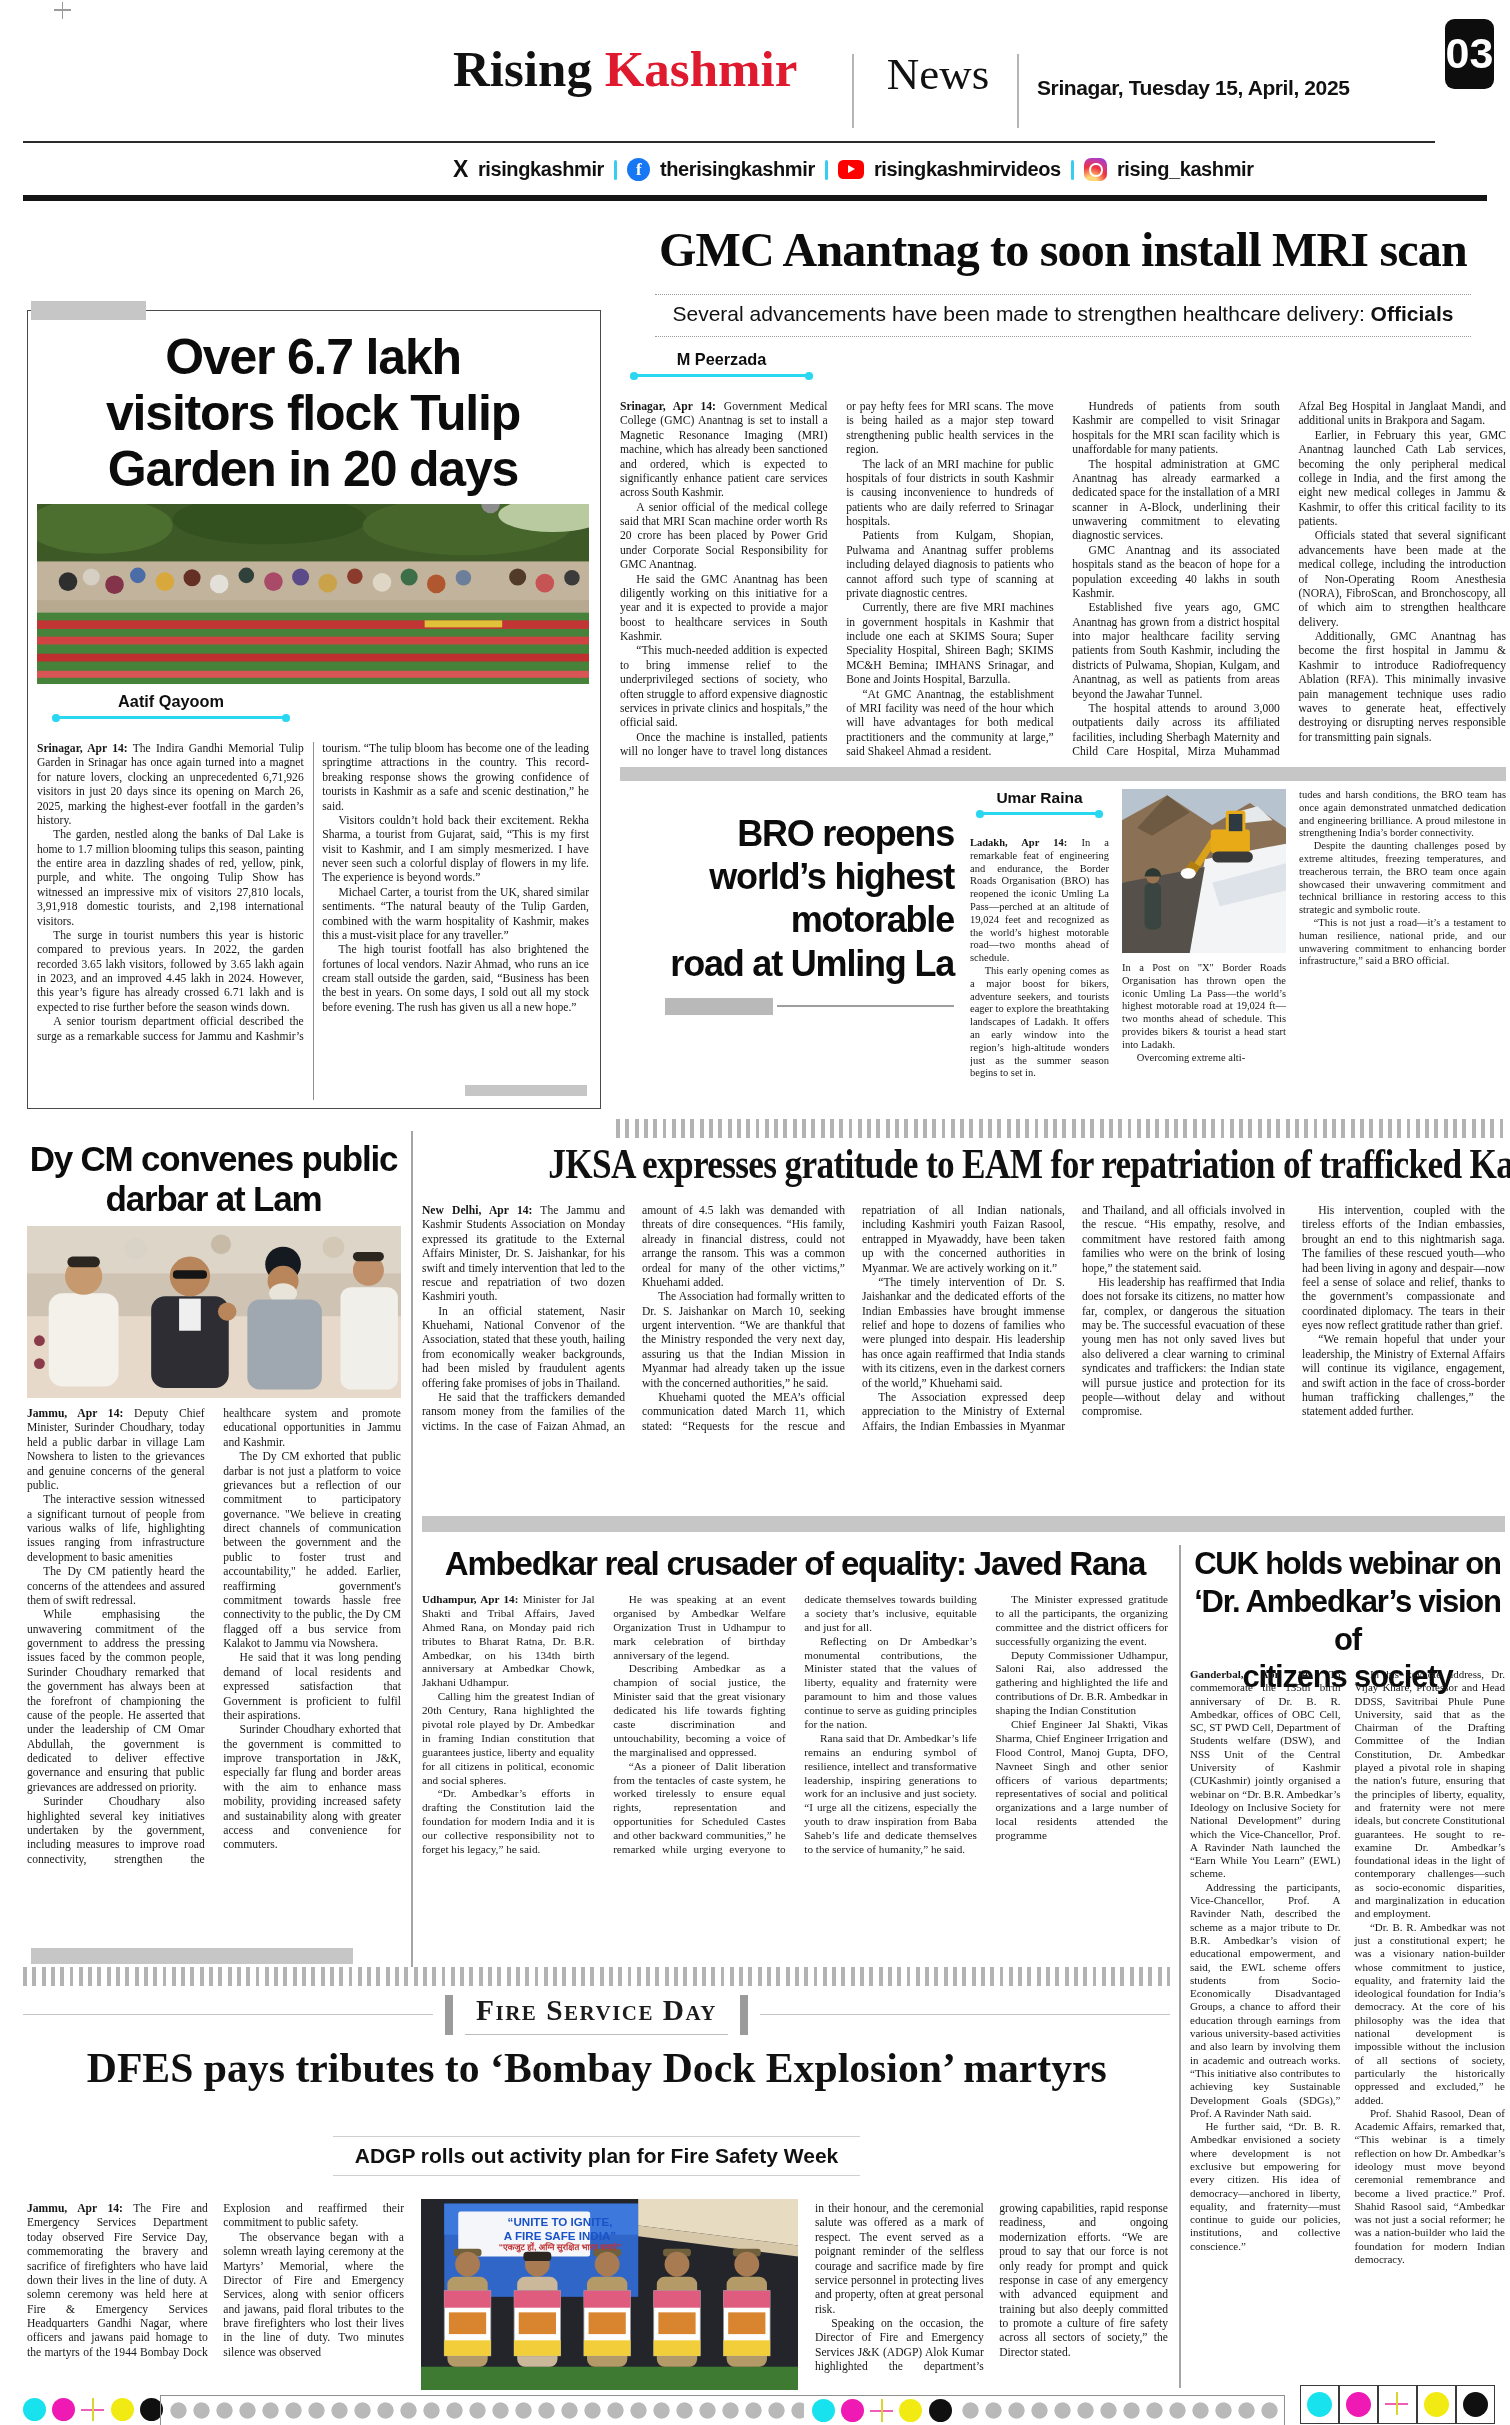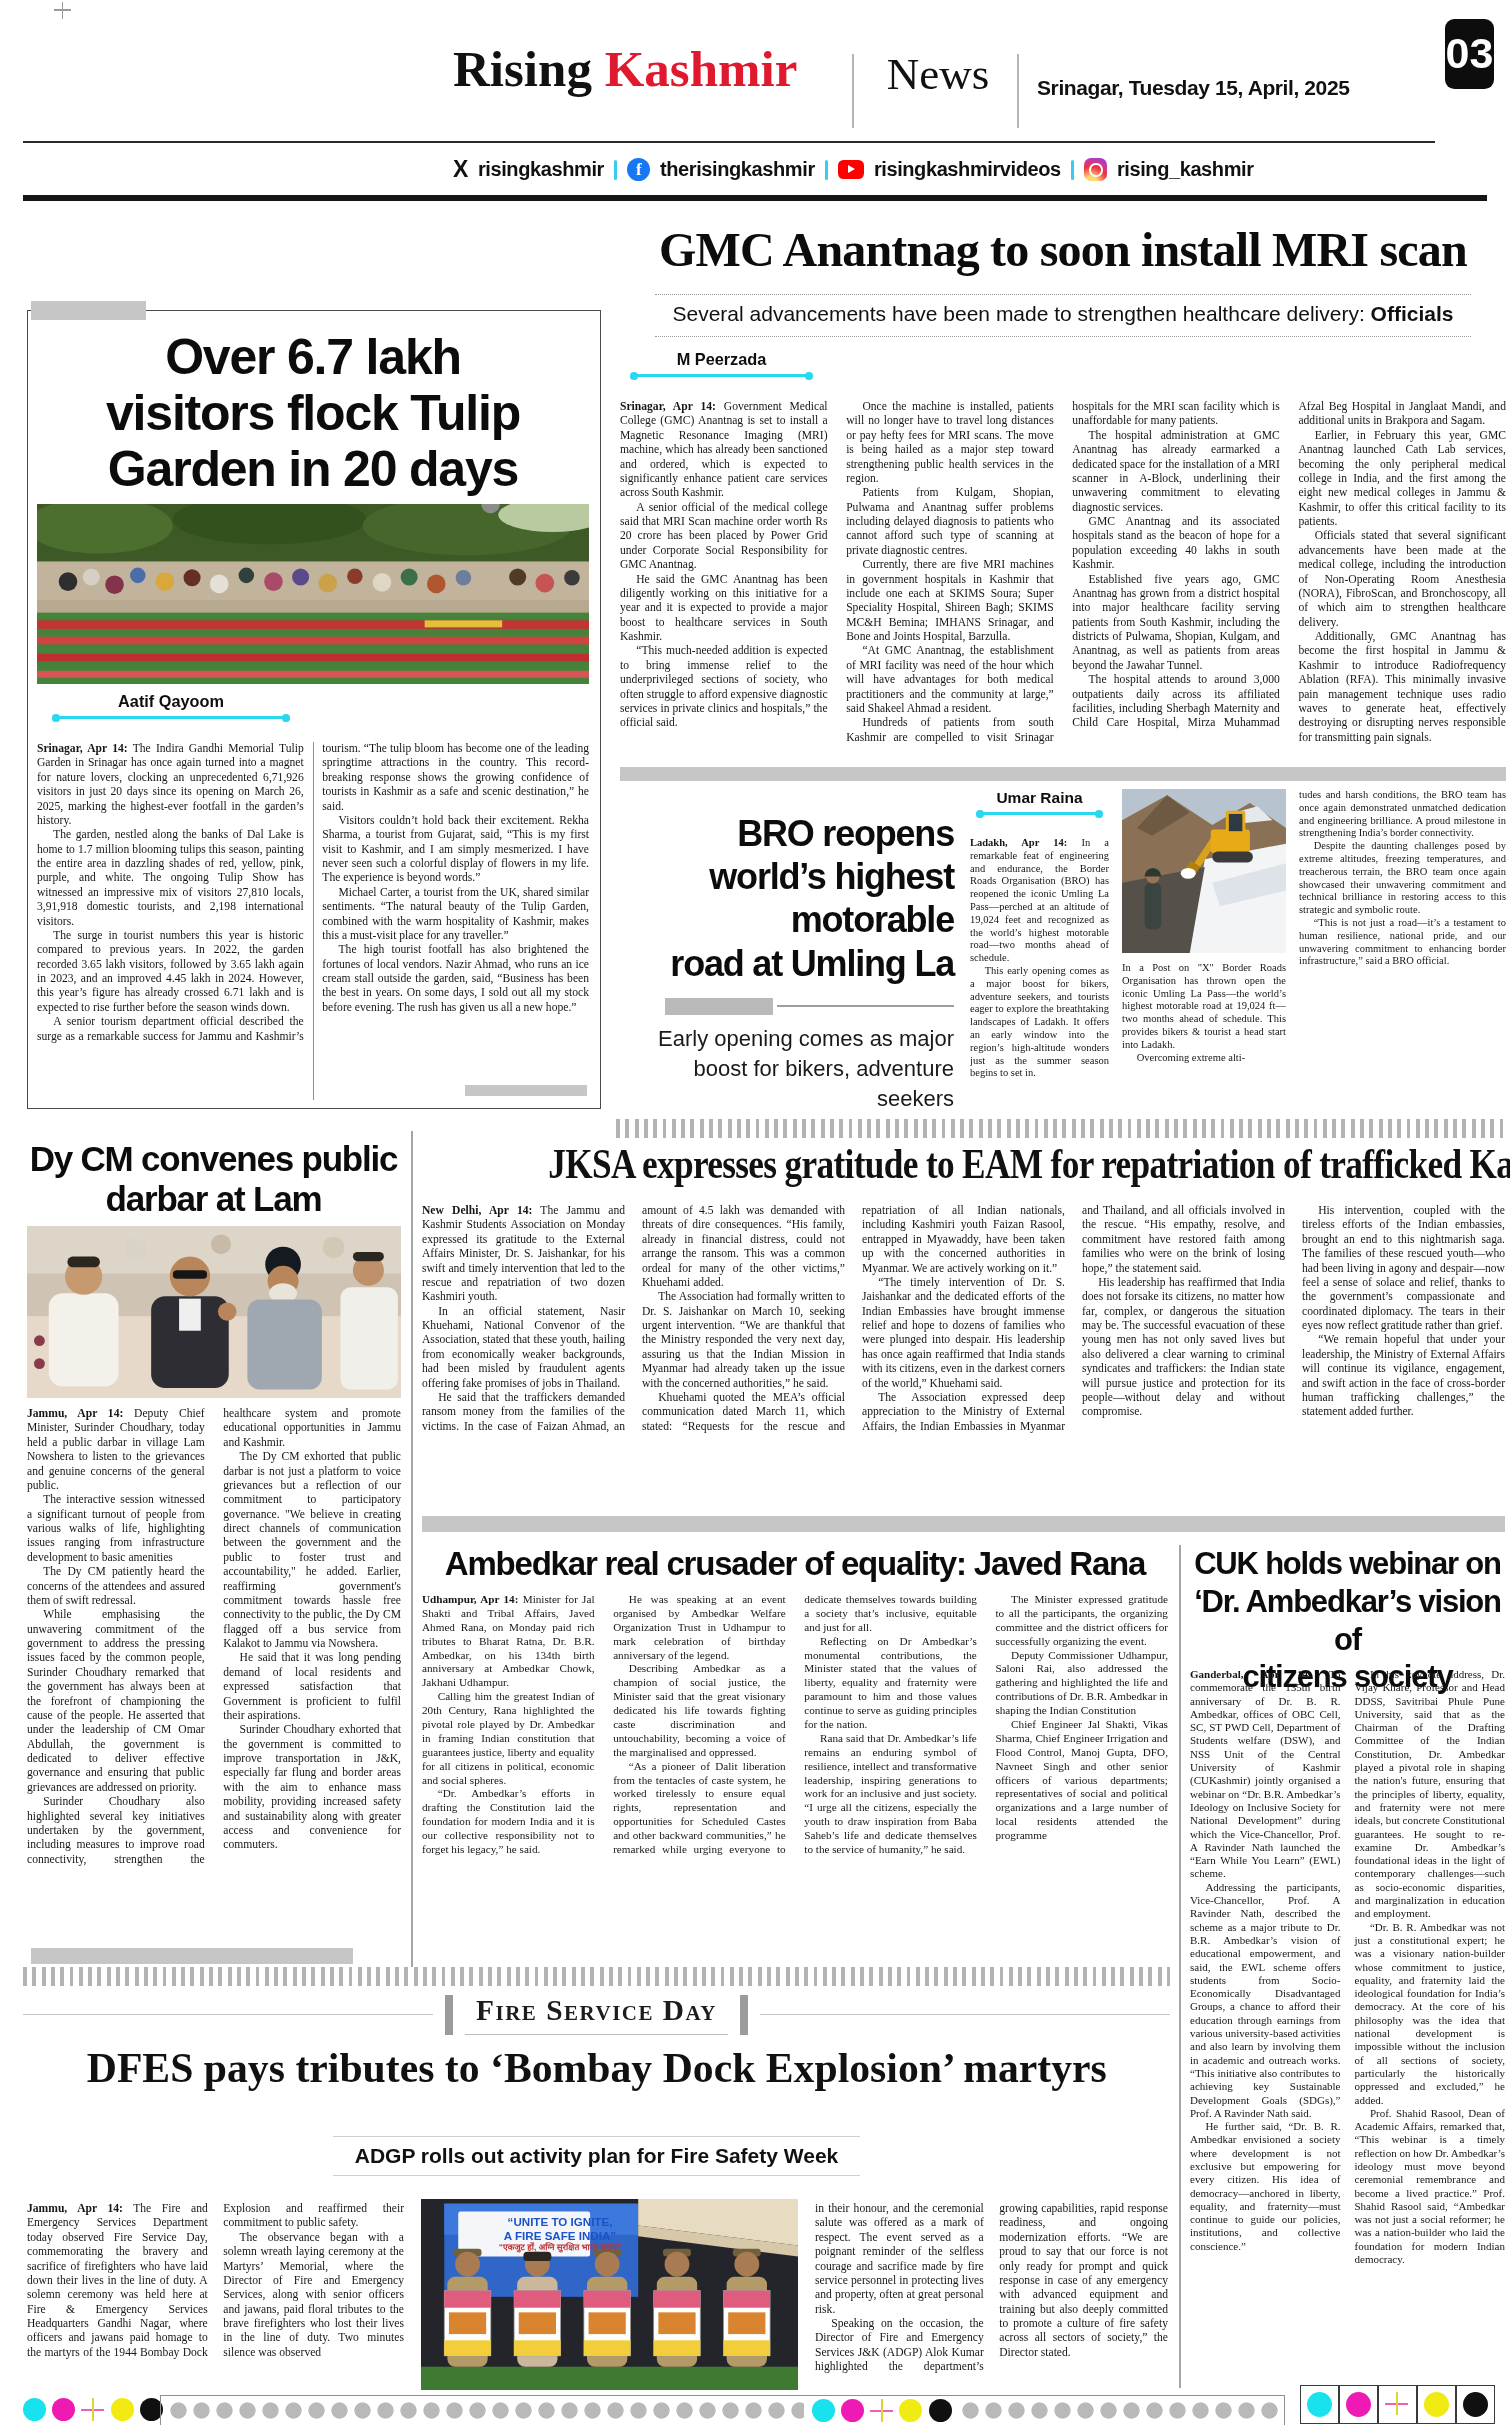--- a/index.html
+++ b/index.html
@@ -230,20 +230,21 @@
   <div class="abs g-by byline">
     <div>M Peerzada</div>
     <div class="bar"></div>
   </div>
   <div class="abs g-bd bd c4">
       <p><b>Srinagar, Apr 14:</b> Government Medical College (GMC) Anantnag is set to install a Magnetic Resonance Imaging (MRI) machine, which has already been sanctioned and ordered, which is expected to significantly enhance patient care services across South Kashmir.</p>
       <p>A senior official of the medical college said that MRI Scan machine order worth Rs 20 crore has been placed by Power Grid under Corporate Social Responsibility for GMC Anantnag.</p>
       <p>He said the GMC Anantnag has been diligently working on this initiative for a year and it is expected to provide a major boost to healthcare services in South Kashmir.</p>
       <p>“This much-needed addition is expected to bring immense relief to the underprivileged sections of society, who often struggle to afford expensive diagnostic services in private clinics and hospitals,” the official said.</p>
       <p>Once the machine is installed, patients will no longer have to travel long distances or pay hefty fees for MRI scans. The move is being hailed as a major step toward strengthening public health services in the region.</p>
+      <p>The lack of an MRI machine for public hospitals of four districts in south Kashmir is causing inconvenience to hundreds of patients who are daily referred to Srinagar hospitals.</p>
       <p>Patients from Kulgam, Shopian, Pulwama and Anantnag suffer problems including delayed diagnosis to patients who cannot afford such type of scanning at private diagnostic centres.</p>
       <p>Currently, there are five MRI machines in government hospitals in Kashmir that include one each at SKIMS Soura; Super Speciality Hospital, Shireen Bagh; SKIMS MC&amp;H Bemina; IMHANS Srinagar, and Bone and Joints Hospital, Barzulla.</p>
       <p>“At GMC Anantnag, the establishment of MRI facility was need of the hour which will have advantages for both medical practitioners and the community at large,” said Shakeel Ahmad a resident.</p>
       <p>Hundreds of patients from south Kashmir are compelled to visit Srinagar hospitals for the MRI scan facility which is unaffordable for many patients.</p>
       <p>The hospital administration at GMC Anantnag has already earmarked a dedicated space for the installation of a MRI scanner in A-Block, underlining their unwavering commitment to elevating diagnostic services.</p>
       <p>GMC Anantnag and its associated hospitals stand as the beacon of hope for a population exceeding 40 lakhs in south Kashmir.</p>
       <p>Established five years ago, GMC Anantnag has grown from a district hospital into major healthcare facility serving patients from South Kashmir, including the districts of Pulwama, Shopian, Kulgam, and Anantnag, as well as patients from areas beyond the Jawahar Tunnel.</p>
       <p>The hospital attends to around 3,000 outpatients daily across its affiliated facilities, including Sherbagh Maternity and Child Care Hospital, Mirza Muhammad Afzal Beg Hospital in Janglaat Mandi, and additional units in Brakpora and Sagam.</p>
       <p>Earlier, in February this year, GMC Anantnag launched Cath Lab services, becoming the only peripheral medical college in India, and the first among the eight new medical colleges in Jammu &amp; Kashmir, to offer this critical facility to its patients.</p>
       <p>Officials stated that several significant advancements have been made at the medical college, including the introduction of Non-Operating Room Anesthesia (NORA), FibroScan, and Bronchoscopy, all of which aim to strengthen healthcare delivery.</p>
@@ -252,21 +253,20 @@
   <div class="abs g-bar gbar"></div>
 
   <div class="abs b-hl hl-sans">
       <div>BRO reopens</div>
       <div>world’s highest</div>
       <div>motorable</div>
       <div>road at Umling La</div>
     </div>
   <div class="abs b-divbar"></div>
   <div class="abs b-divline"></div>
-  <div class="abs b-sub">Early opening comes as major boost for bikers, adventure seekers</div>
   <div class="abs b-by byline">
     <div class="lbl">Umar Raina</div>
     <div class="bar"></div>
   </div>
   <div class="abs b-c1 bd b-txt">
       <p><b>Ladakh, Apr 14:</b> In a remarkable feat of engineering and endurance, the Border Roads Organisation (BRO) has reopened the iconic Umling La Pass—perched at an altitude of 19,024 feet and recognized as the world’s highest motorable road—two months ahead of schedule.</p>
       <p>This early opening comes as a major boost for bikers, adventure seekers, and tourists eager to explore the breathtaking landscapes of Ladakh. It offers an early window into the region’s high-altitude wonders just as the summer season begins to set in.</p>
     </div>
   <div class="abs b-ph ph">
     <svg viewBox="0 0 218 210" preserveAspectRatio="none">

